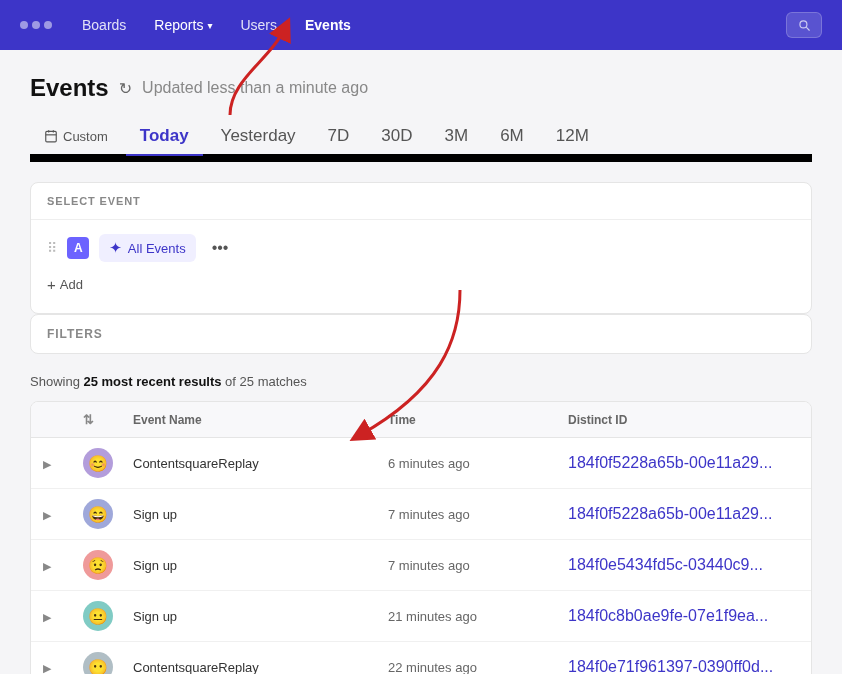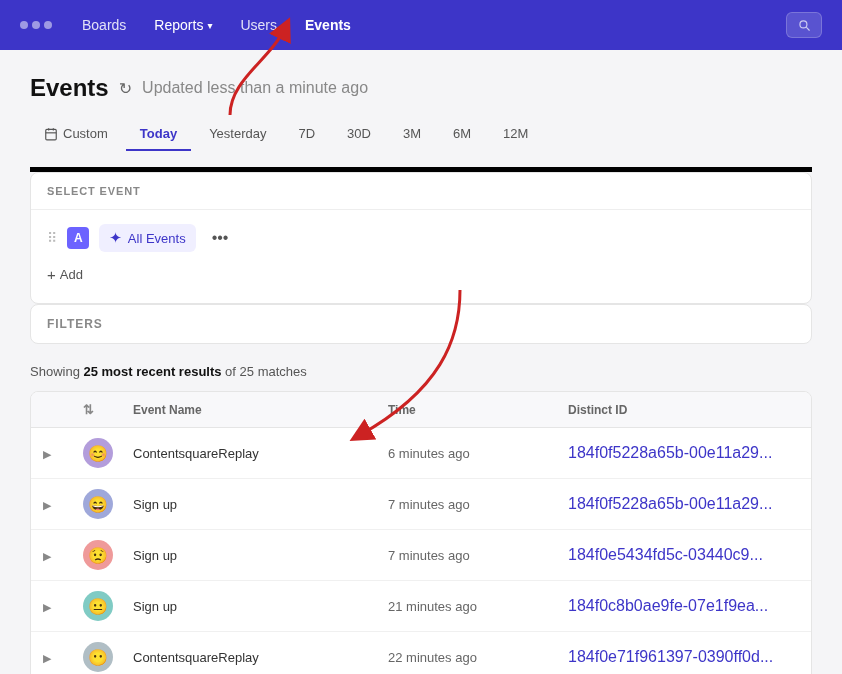--- a/index.html
+++ b/index.html
@@ -57,26 +57,26 @@
     }
     .refresh-btn {
       background: none; border: none; cursor: pointer; color: #666; font-size: 16px;
     }
     .updated-text {
       font-size: 16px; color: #888;
     }
 
     
     .time-tabs {
-      display: flex; align-items: center; gap: 4px; 
-      border-bottom: 5px solid #000000; padding-bottom: 18px;
+      display: flex; align-items: center; gap: 4px; margin-bottom: 20px;
+      border-bottom: 8px solid #000000; padding-bottom: 0;
     }
     .time-tab {
       padding: 8px 14px;
-      font-size: 13px;
+      font-size: 17px;
       cursor: pointer;
       color: #555;
       border: none; background: none;
       border-bottom: 2px solid transparent;
       margin-bottom: -2px;
     }
     .time-tab.active {
       color: #3d35c8; font-weight: 600;
       border-bottom: 2px solid #3d35c8;
     }

